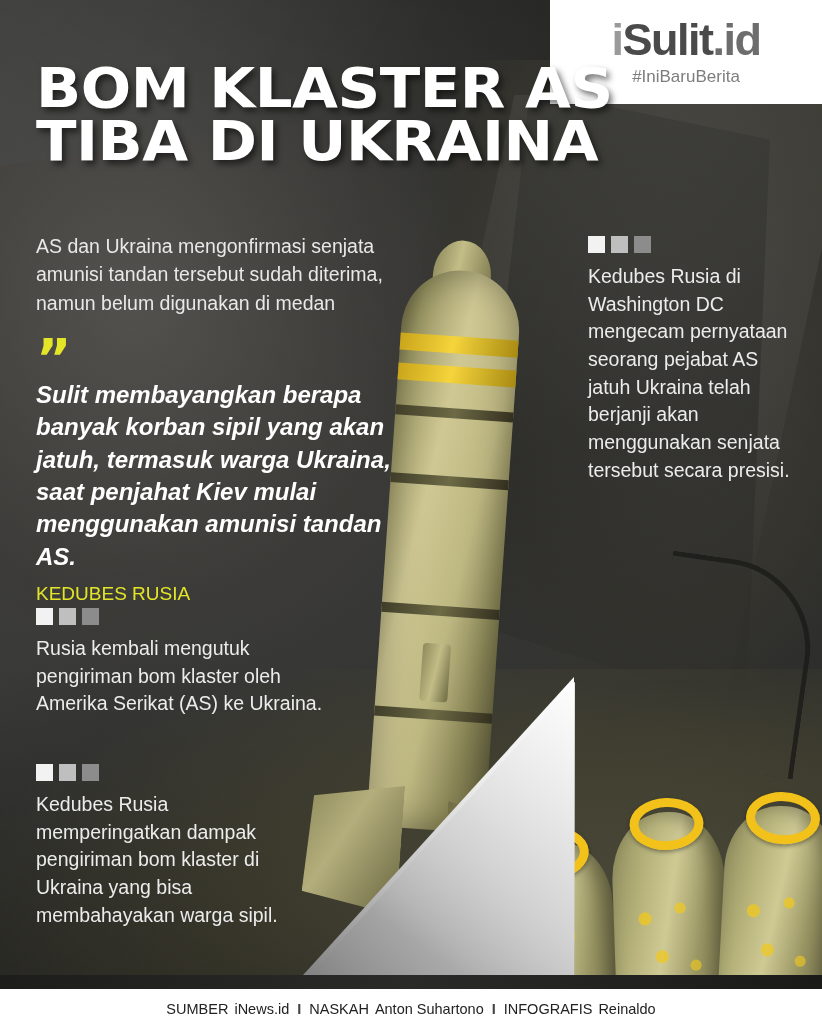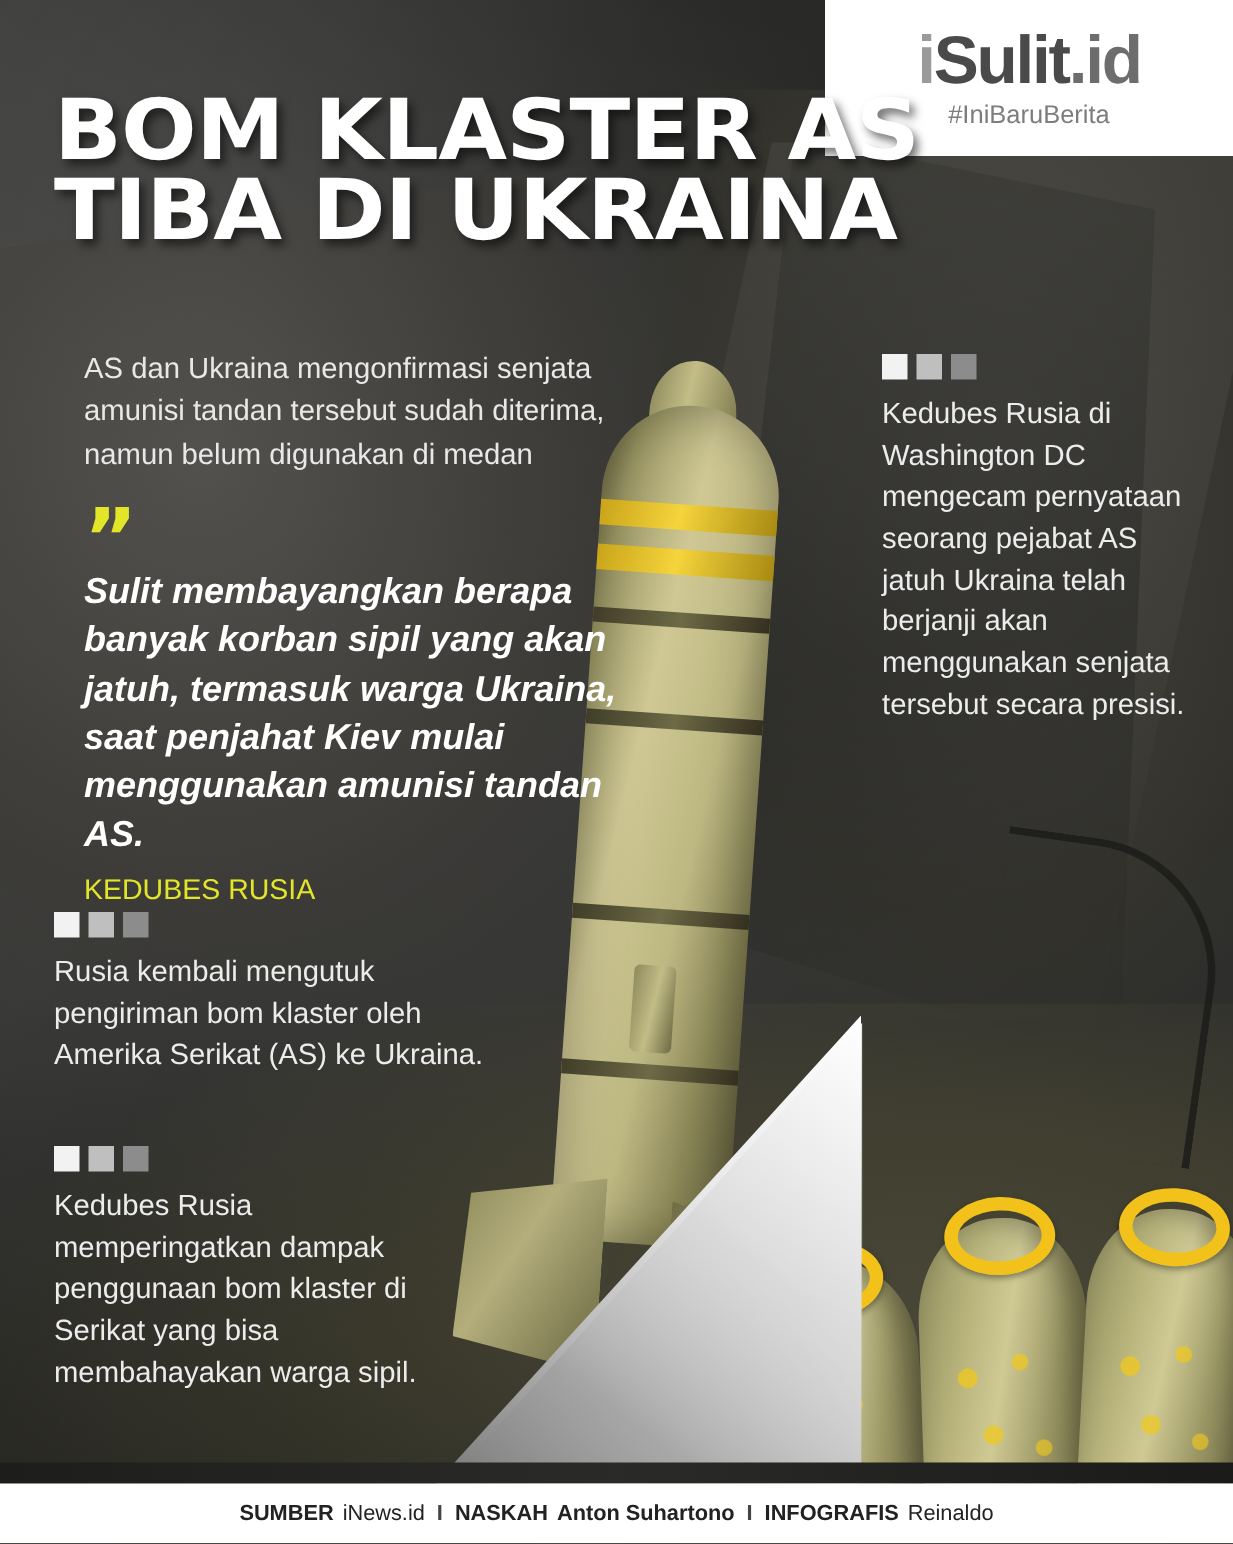--- a/index.html
+++ b/index.html
@@ -234,21 +234,20 @@
     transform: scaleX(1.06);
     transform-origin: left center;
   }
   .headline h1 span { display: block; white-space: nowrap; }
 
   
   .col-left {
     position: absolute;
     left: 36px; top: 232px;
     width: 400px;
-    margin-left: 20px;
   }
   .lead {
     font-size: 19.5px;
     line-height: 1.45;
     color: #e8e8e8;
     width: 392px;
   }
   .quote-block {
     margin-top: 26px;
     width: 392px;
@@ -300,21 +299,21 @@
     left: 0; right: 0; bottom: 0;
     height: 40px;
     background: #ffffff;
     display: flex;
     align-items: center;
     justify-content: center;
     gap: 6px;
     font-size: 14.5px;
     color: #222;
   }
-  .footer .b { font-weight: bold; }
+  .footer .b { font-weight: normal; }
   .footer .sep { color: #444; font-weight: bold; padding: 0 2px; }
   .footer-strip {
     position: absolute;
     left: 0; right: 0; bottom: 40px;
     height: 14px;
     background: linear-gradient(90deg, #1d1d1b 0%, #2a2a28 50%, #1a1a18 100%);
   }
 </style>
 </head>
 <body>
@@ -385,21 +384,21 @@
     </div>
     <div>Rusia kembali mengutuk pengiriman bom klaster oleh Amerika Serikat (AS) ke Ukraina.</div>
   </div>
 
   <div class="block b-left2">
     <div class="dots">
       <span class="dot d1"></span>
       <span class="dot d2"></span>
       <span class="dot d3"></span>
     </div>
-    <div>Kedubes Rusia memperingatkan dampak penggunaan bom klaster di Serikat yang bisa membahayakan warga sipil.</div>
+    <div>Kedubes Rusia memperingatkan dampak pengiriman bom klaster di Ukraina yang bisa membahayakan warga sipil.</div>
   </div>
 
   <div class="block b-right">
     <div class="dots">
       <span class="dot d1"></span>
       <span class="dot d2"></span>
       <span class="dot d3"></span>
     </div>
     <div>Kedubes Rusia di Washington DC mengecam pernyataan seorang pejabat AS jatuh Ukraina telah berjanji akan menggunakan senjata tersebut secara presisi.</div>
   </div>

